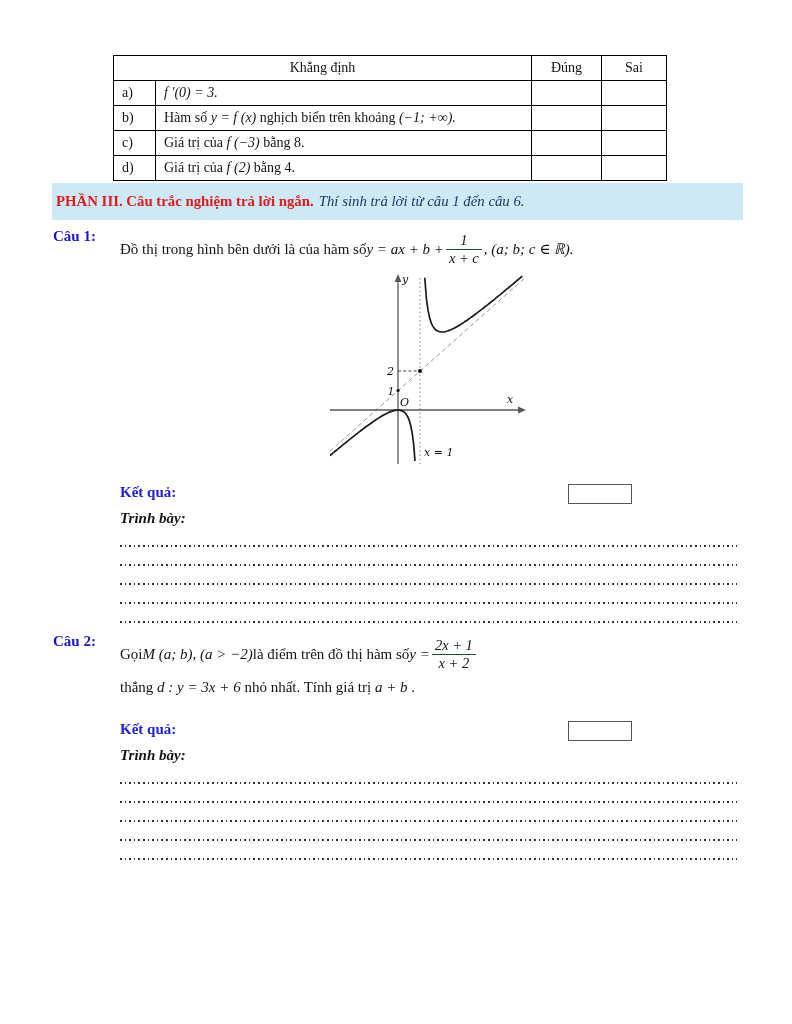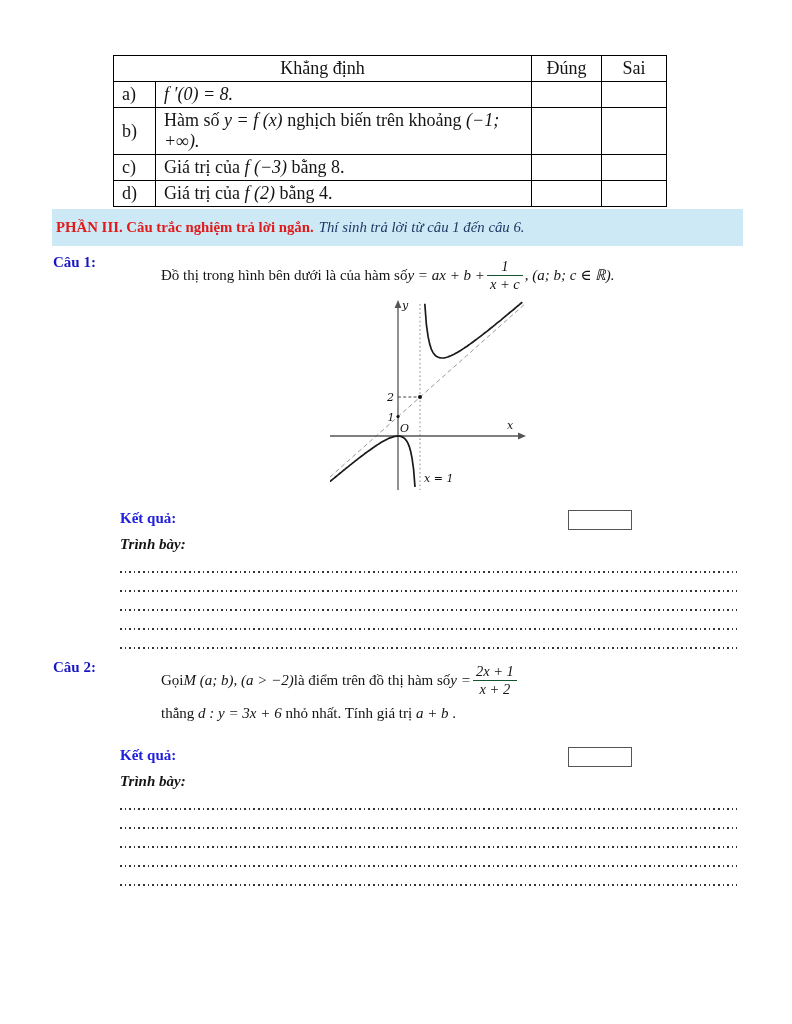--- a/index.html
+++ b/index.html
@@ -1,32 +1,32 @@
 <!DOCTYPE html>
 <html style="--section-bg: #cde9f6; --section-title: #e01a1a; --section-subtitle: #1f3864; --question-label: #1717c3; --result-label: #2020dd;"><head>
 <meta charset="utf-8">
 <style>
   html,body{margin:0;padding:0;background:#ffffff;}
   .page{position:relative;width:792px;height:1024px;background:#fff;overflow:hidden;
         font-family:"Liberation Serif","DejaVu Serif",serif;color:#141414;font-size:15px;}
   
   table.qtable{border-collapse:collapse;margin:55px 0 0 113px;table-layout:fixed;}
   .qtable td,.qtable th{border:1px solid #000;padding:2px 8px;height:20px;font-weight:normal;
-        font-size:18px;vertical-align:middle;}
+        font-size:14px;vertical-align:middle;}
   .qtable th{text-align:center;}
   .col-key{width:42px;} .col-stmt{width:376px;} .col-true{width:70px;} .col-false{width:65px;}
   .stmt{text-align:left;}
   .m{font-style:italic;}
   
   .band{margin:2px 0 0 52px;width:691px;background:var(--section-bg,#cde9f6);
         padding:10px 4px;box-sizing:border-box;line-height:17px;font-size:14.8px;}
   .band .ttl{color:var(--section-title,#e01a1a);font-weight:bold;}
   .band .sub{color:var(--section-subtitle,#1f3864);font-style:italic;margin-left:5px;}
   
-  .qrow{display:grid;grid-template-columns:67px 618px;margin-left:53px;gap:41px;}
+  .qrow{display:grid;grid-template-columns:67px 618px;margin-left:53px;}
   .qlabel{font-weight:bold;color:var(--question-label,#1717c3);}
   .qbody{line-height:1.35;}
   .tall{display:flex;align-items:center;flex-wrap:wrap;min-height:42px;}
   .frac{display:inline-flex;flex-direction:column;vertical-align:middle;text-align:center;
         font-style:italic;line-height:1.12;margin:0 2px;font-size:14.5px;}
   .frac .den{border-top:1px solid #14532d;padding:0 3px;}
   .frac .num{padding:0 3px;}
   
   .graphwrap{margin:2px 0 0 330px;width:196px;height:192px;}
   .axis{stroke:#555;stroke-width:1.3;}
@@ -62,21 +62,21 @@
     </colgroup>
     <tbody>
         <tr>
       <th colspan="2">Khẳng định</th>
       <th>Đúng</th>
       <th>Sai</th>
     </tr>
     <tr>
       <td>a)</td>
       <td class="stmt">
-        <span class="m">f ′(0) = 8.</span>
+        <span class="m">f ′(0) = 3.</span>
       </td>
       <td></td>
       <td></td>
     </tr>
     <tr>
       <td>b)</td>
       <td class="stmt">
         <span>Hàm số </span><span class="m">y = f (x)</span><span> nghịch biến trên khoảng </span><span class="m">(−1; +∞).</span>
       </td>
       <td></td>

